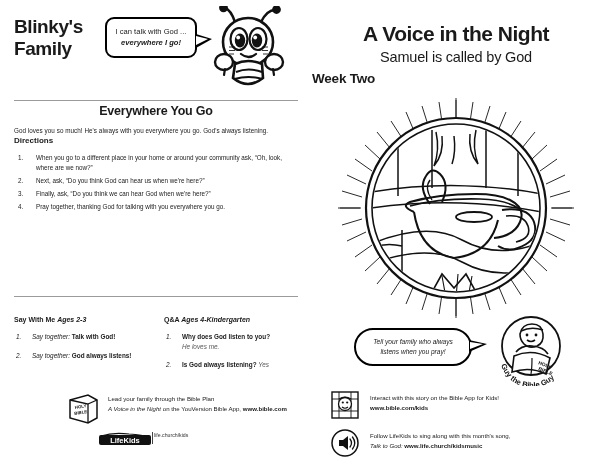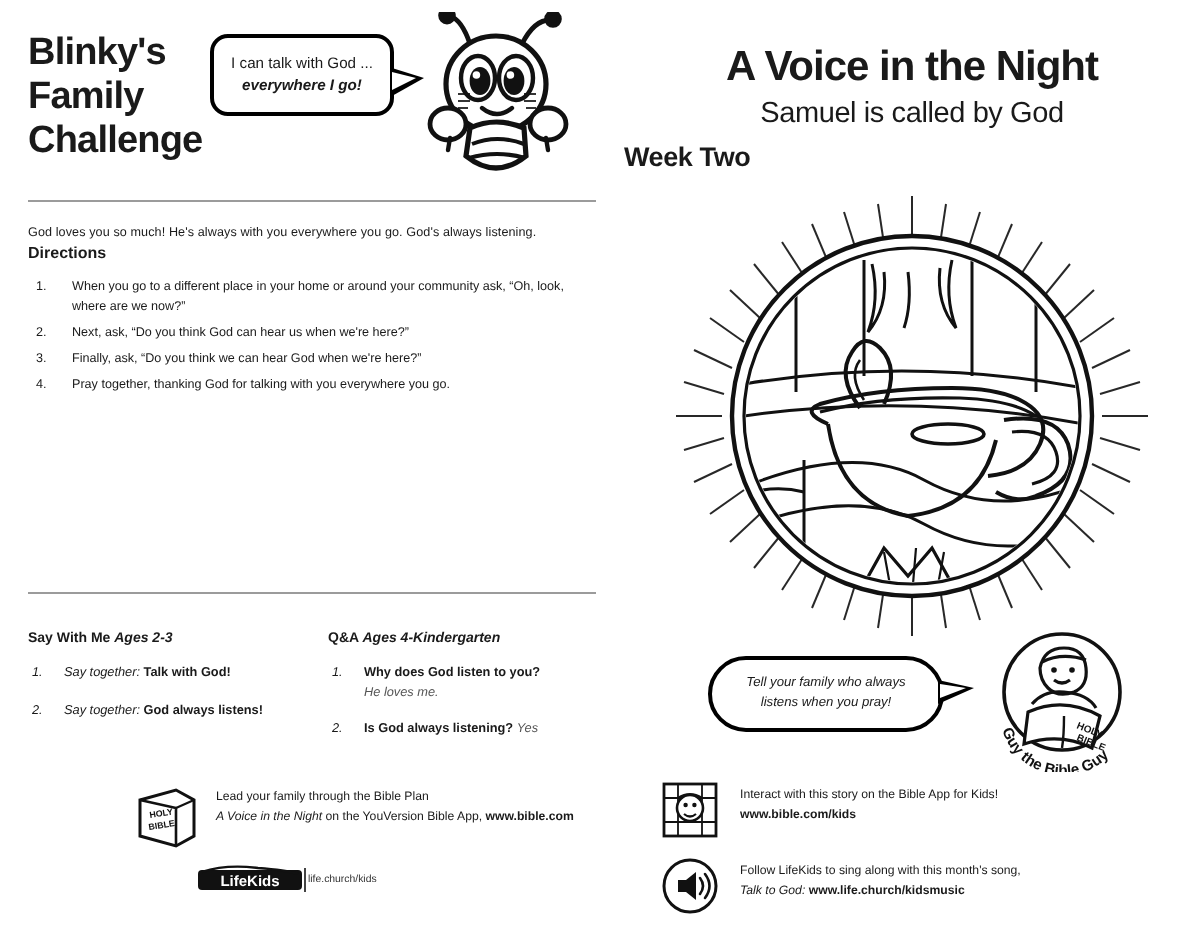--- a/index.html
+++ b/index.html
@@ -59,21 +59,21 @@
   .qitem b{font-weight:bold;}
   .qitem .ans{font-style:italic;color:#555;}
   .qitem .ansline{font-style:italic;color:#555;display:block;}
 
   
   .lfoot{position:absolute;left:66px;top:392px;width:240px;}
   .lfoot-txt{position:absolute;left:42px;top:2px;font-size:6.1px;line-height:1.62;width:195px;}
   .lfoot-txt em{font-style:italic;}
   .lfoot-txt b{font-weight:bold;}
   .bible-book{position:absolute;left:0;top:0;width:34px;height:34px;}
-  .lk-row{position:absolute;left:33px;top:40px;display:flex;align-items:center;gap:1px;}
+  .lk-row{position:absolute;left:33px;top:40px;display:flex;gap:1px;}
   .lk-logo{width:52px;height:15px;}
   .lk-div{width:1px;height:12px;background:#444;}
   .lk-url{font-size:5.2px;color:#333;}
 
   
   .r-title{text-align:center;font-size:21px;font-weight:bold;letter-spacing:-0.5px;margin-top:22px;}
   .r-sub{text-align:center;font-size:14.5px;margin-top:3px;letter-spacing:-0.2px;}
   .r-week{font-size:13.5px;font-weight:bold;margin-top:6px;letter-spacing:-0.2px;}
   .art{position:absolute;left:24px;top:96px;width:240px;height:224px;}
 
@@ -99,21 +99,20 @@
 </head>
 <body>
 
 <div class="page">
 
   <div class="panel-left">
 
     <div class="brand">
       <div class="brand-line">Blinky's</div>
       <div class="brand-line">Family</div>
-      <div class="brand-line">Challenge</div>
     </div>
 
     <div class="bubble">
       <div class="bubble-txt">I can talk with God ...</div>
       <div class="bubble-txt">
           <em>everywhere I go!</em>
         </div>
     </div>
     <div class="bubble-tail"></div>
 
@@ -141,20 +140,21 @@
       <path d="M29.5 73 Q43.5 69 57.5 73" fill="none" stroke="#111" stroke-width="2"></path>
       <ellipse cx="19" cy="56" rx="9" ry="8" fill="#fff" stroke="#111" stroke-width="2.4"></ellipse>
       <ellipse cx="69" cy="56" rx="9" ry="8" fill="#fff" stroke="#111" stroke-width="2.4"></ellipse>
       <path d="M20 63 l-1 6" stroke="#111" stroke-width="2.2" stroke-linecap="round"></path>
       <path d="M68 63 l1 6" stroke="#111" stroke-width="2.2" stroke-linecap="round"></path>
     </svg>
 
     <div class="rule" style="top:100px;"></div>
 
     <div style="position:absolute;left:14px;top:104px;width:284px;">
+      <div class="sec-title">Everywhere You Go</div>
       <div class="body-sm" style="margin-top:8px;">God loves you so much! He's always with you everywhere you go. God's always listening.</div>
       <div class="h-sub" style="">Directions</div>
 
       <ul class="ol" style="margin-top:8px;">
         <li>
           <span class="num">1.</span>
           <span>When you go to a different place in your home or around your community ask, “Oh, look, where are we now?”</span>
         </li>
         <li>
           <span class="num">2.</span>

